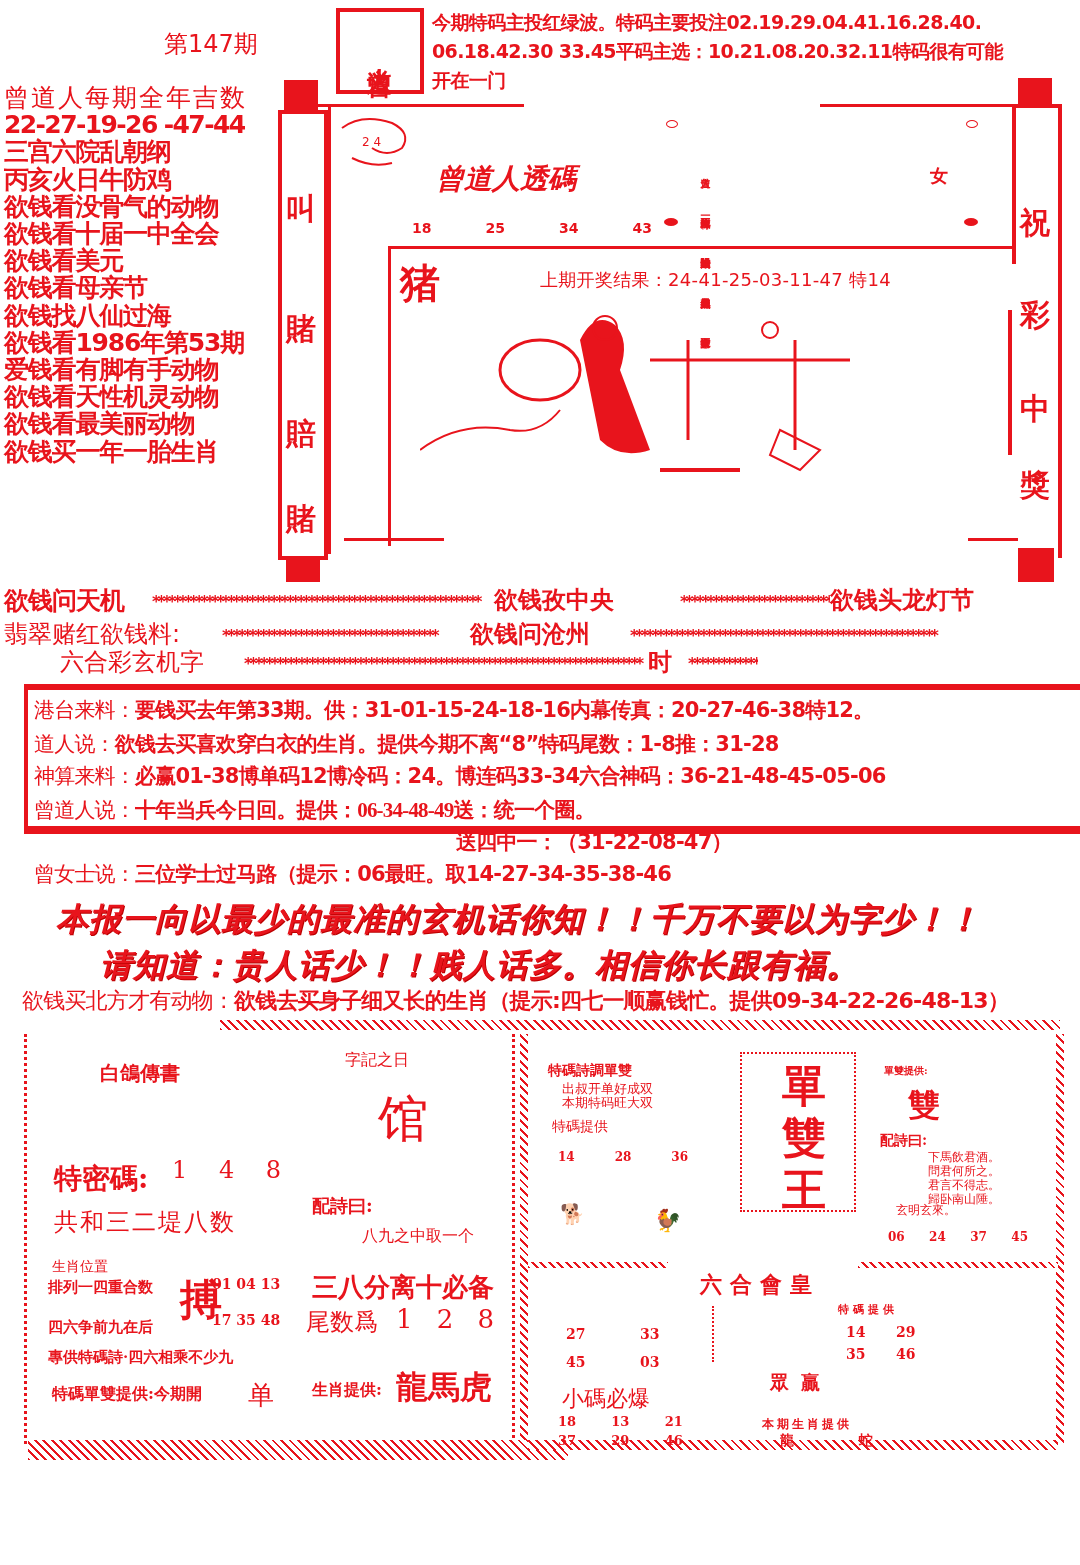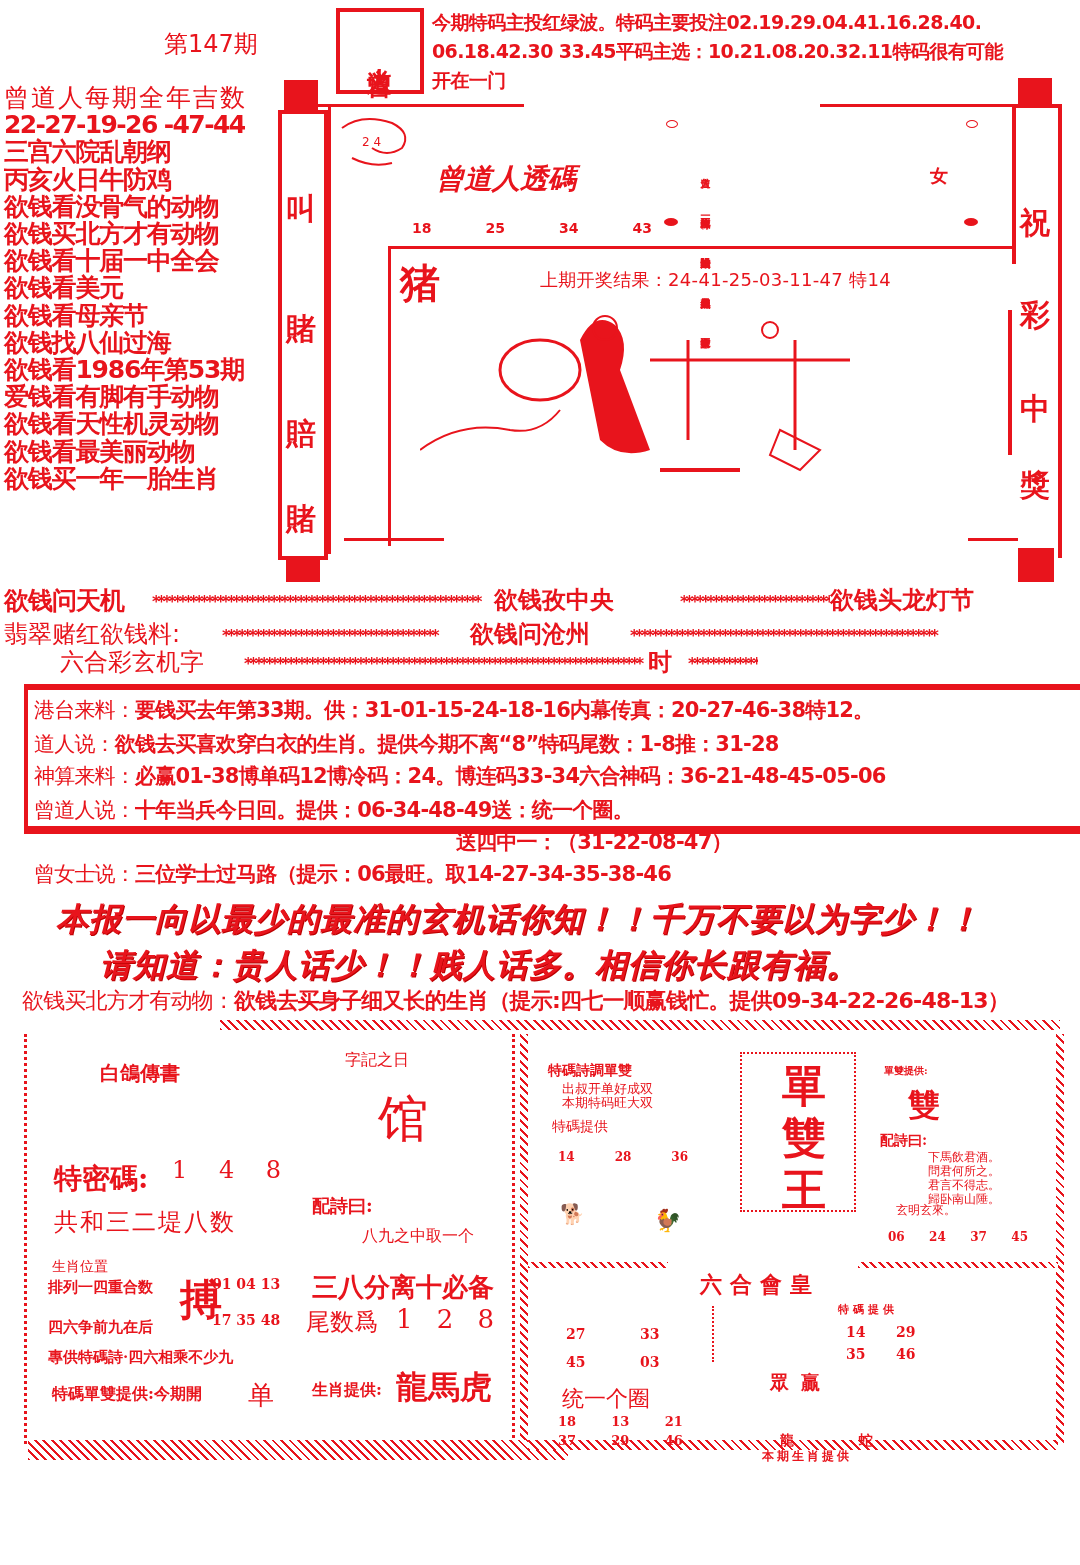--- a/index.html
+++ b/index.html
@@ -48,21 +48,20 @@
 
 <div class="abs hline" style="left:288px; top:104px; width:236px; height:3px;"></div>
 <div class="abs hline" style="left:820px; top:104px; width:200px; height:3px;"></div>
 
 <div class="abs leftcol">
   <div class="ln first">曾道人每期全年吉数</div>
   <div class="ln nums">22-27-19-26 -47-44</div>
   <div class="ln">三宫六院乱朝纲</div>
   <div class="ln">丙亥火日牛防鸡</div>
   <div class="ln">欲钱看没骨气的动物</div>
-  <div class="ln">欲钱买北方才有动物</div>
   <div class="ln">欲钱看十届一中全会</div>
   <div class="ln">欲钱看美元</div>
   <div class="ln">欲钱看母亲节</div>
   <div class="ln">欲钱找八仙过海</div>
   <div class="ln">欲钱看1986年第53期</div>
   <div class="ln">爱钱看有脚有手动物</div>
   <div class="ln">欲钱看天性机灵动物</div>
   <div class="ln">欲钱看最美丽动物</div>
   <div class="ln">欲钱买一年一胎生肖</div>
 </div>
@@ -155,21 +154,21 @@
 <div class="abs infobox">
   <div class="row" style="top:6px;">
     <span class="lbl">港台来料：</span><span class="val">要钱买去年第33期。供：31-01-15-24-18-16内幕传真：20-27-46-38特12。</span>
   </div>
   <div class="row" style="top:40px;">
     <span class="lbl">道人说：</span><span class="val">欲钱去买喜欢穿白衣的生肖。提供今期不离“8”特码尾数：1-8推：31-28</span>
   </div>
   <div class="row" style="top:72px;">
     <span class="lbl">神算来料：</span><span class="val">必赢01-38博单码12博冷码：24。博连码33-34六合神码：36-21-48-45-05-06</span>
   </div>
-  <div class="row" style="top:106px;">
+  <div class="row" style="top:106px;font-family:Liberation Serif, serif;">
     <span class="lbl">曾道人说：</span><span class="val">十年当兵今日回。提供：06-34-48-49送：统一个圈。</span>
   </div>
   <div class="row" style="top:138px; left:428px;">
     <span class="val">送四中一：（31-22-08-47）</span>
   </div>
   <div class="row" style="top:170px;">
     <span class="lbl">曾女士说：</span><span class="val">三位学士过马路（提示：06最旺。取14-27-34-35-38-46</span>
   </div>
 </div>
 
@@ -258,23 +257,23 @@
 <div class="abs cell-num" style="left:640px; top:1354px;">03</div>
 <div class="abs" style="left:708px; top:1306px; width:30px; height:56px; font-size:6px; line-height:7px;">
   <div style="height:56px; border-left:2px dotted #e8141c; margin-left:4px;"></div>
 </div>
 <div class="abs serif bold" style="left:838px; top:1302px; font-size:11px; letter-spacing:4px;">特碼提供</div>
 <div class="abs cell-num" style="left:846px; top:1324px;">14</div>
 <div class="abs cell-num" style="left:896px; top:1324px;">29</div>
 <div class="abs cell-num" style="left:846px; top:1346px;">35</div>
 <div class="abs cell-num" style="left:896px; top:1346px;">46</div>
 <div class="abs serif bold" style="left:770px; top:1370px; font-size:19px; letter-spacing:12px;">眾贏</div>
-<div class="abs serif" style="left:562px; top:1384px; font-size:22px;">统一个圈</div>
+<div class="abs serif" style="left:562px; top:1384px; font-size:22px;">小碼必爆</div>
 <div class="abs cell-num" style="left:558px; top:1414px; width:160px; display:grid; grid-template-columns:repeat(3,1fr); row-gap:4px; font-size:13px;">
   <span>18</span>
   <span>13</span>
   <span>21</span>
   <span>37</span>
   <span>29</span>
   <span>46</span>
 </div>
-<div class="abs serif bold" style="left:762px; top:1416px; font-size:12px; letter-spacing:3px;margin-top:32px;">本期生肖提供</div>
+<div class="abs serif bold" style="left:762px; top:1416px; font-size:12px; letter-spacing:3px;">本期生肖提供</div>
 <div class="abs serif bold" style="left:780px; top:1432px; font-size:14px; letter-spacing:30px;">龍 蛇</div>
 
 </body></html>

